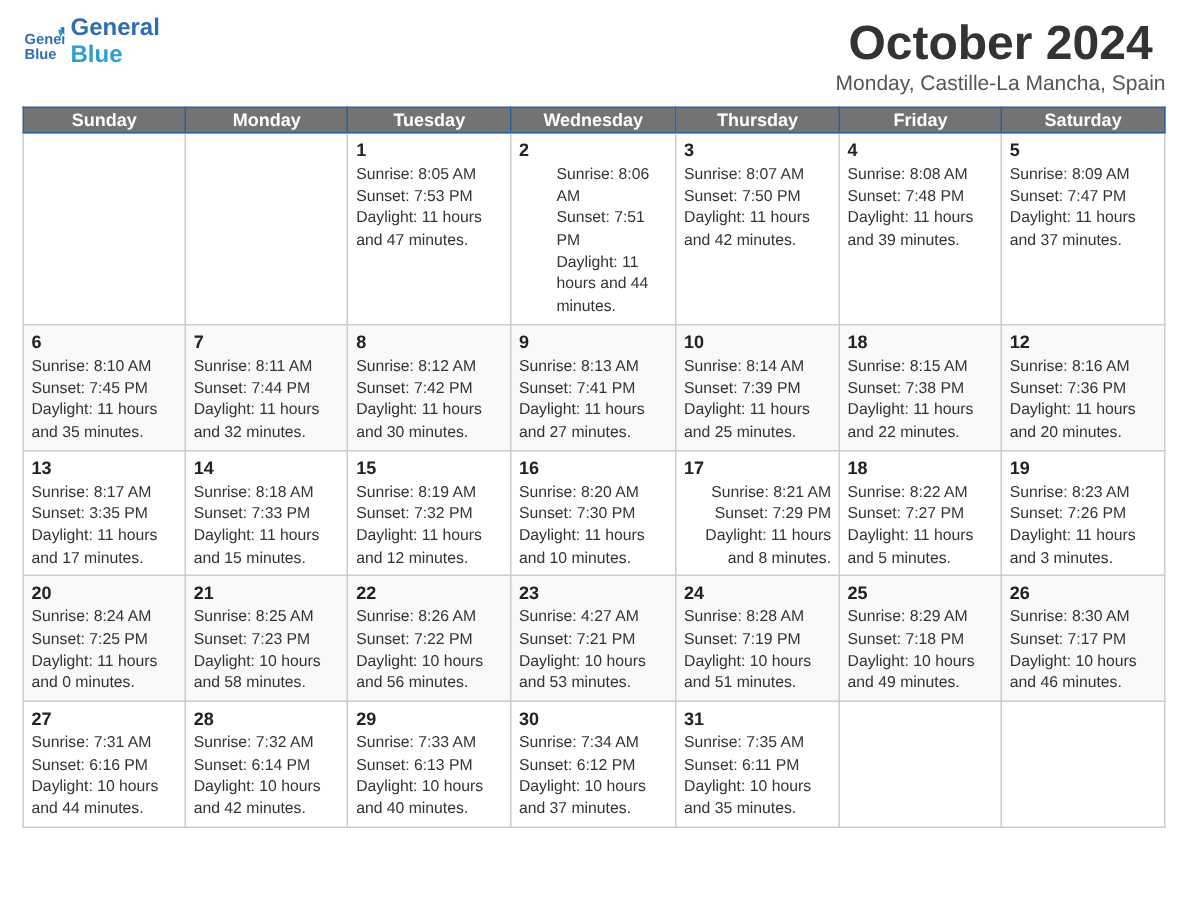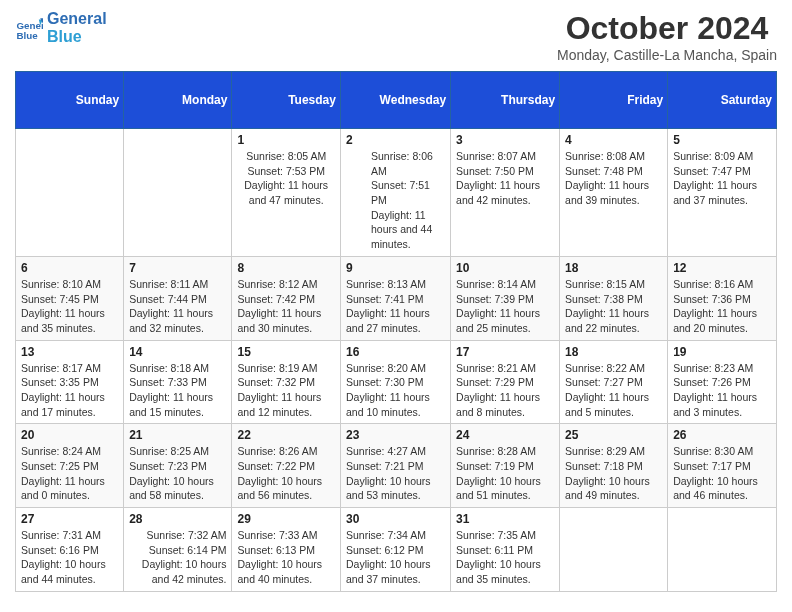--- a/index.html
+++ b/index.html
@@ -45,24 +45,24 @@
     .subtitle {
       font-size: 14px;
       color: #555;
     }
     .calendar {
       width: 100%;
       border-collapse: collapse;
       font-size: 11px;
     }
     .calendar thead tr th {
-      background-color: #1d4ed8;
+      background-color: #737373;
       color: #fff;
-      padding: 21px 4px;
-      text-align: right;
+      padding: 1px 4px;
+      text-align: center;
       font-size: 12px;
       font-weight: bold;
       border: 1px solid #2563a0;
     }
     .calendar tbody tr td {
       border: 1px solid #ccc;
       vertical-align: top;
       padding: 4px 5px;
       height: 80px;
       width: 113px;
@@ -120,21 +120,21 @@
         <th>Friday</th>
         <th>Saturday</th>
       </tr>
   </thead>
   <tbody id="calendar-body">
   <tr>
         <td class="empty-cell"></td>
         <td class="empty-cell"></td>
         <td>
           <span class="day-num">1</span>
-          <div class="day-info" style="white-space: pre-line; text-align: center;">Sunrise: 8:05 AM
+          <div class="day-info" style="white-space: pre-line;">Sunrise: 8:05 AM
 Sunset: 7:53 PM
 Daylight: 11 hours and 47 minutes.</div>
         </td>
         <td>
           <span class="day-num">2</span>
           <div class="day-info" style="white-space: pre-line; margin-left: 25px;">Sunrise: 8:06 AM
 Sunset: 7:51 PM
 Daylight: 11 hours and 44 minutes.</div>
         </td>
         <td>
@@ -220,21 +220,21 @@
 Daylight: 11 hours and 12 minutes.</div>
         </td>
         <td>
           <span class="day-num">16</span>
           <div class="day-info" style="white-space: pre-line;">Sunrise: 8:20 AM
 Sunset: 7:30 PM
 Daylight: 11 hours and 10 minutes.</div>
         </td>
         <td>
           <span class="day-num">17</span>
-          <div class="day-info" style="white-space: pre-line;">Sunrise: 8:21 AM
+          <div class="day-info" style="white-space: pre-line; text-align: right;">Sunrise: 8:21 AM
 Sunset: 7:29 PM
 Daylight: 11 hours and 8 minutes.</div>
         </td>
         <td>
           <span class="day-num">18</span>
           <div class="day-info" style="white-space: pre-line;">Sunrise: 8:22 AM
 Sunset: 7:27 PM
 Daylight: 11 hours and 5 minutes.</div>
         </td>
         <td>
@@ -290,21 +290,21 @@
       </tr>
       <tr>
         <td>
           <span class="day-num">27</span>
           <div class="day-info" style="white-space: pre-line;">Sunrise: 7:31 AM
 Sunset: 6:16 PM
 Daylight: 10 hours and 44 minutes.</div>
         </td>
         <td>
           <span class="day-num">28</span>
-          <div class="day-info" style="white-space: pre-line; text-align: right;">Sunrise: 7:32 AM
+          <div class="day-info" style="white-space: pre-line;">Sunrise: 7:32 AM
 Sunset: 6:14 PM
 Daylight: 10 hours and 42 minutes.</div>
         </td>
         <td>
           <span class="day-num">29</span>
           <div class="day-info" style="white-space: pre-line;">Sunrise: 7:33 AM
 Sunset: 6:13 PM
 Daylight: 10 hours and 40 minutes.</div>
         </td>
         <td>

